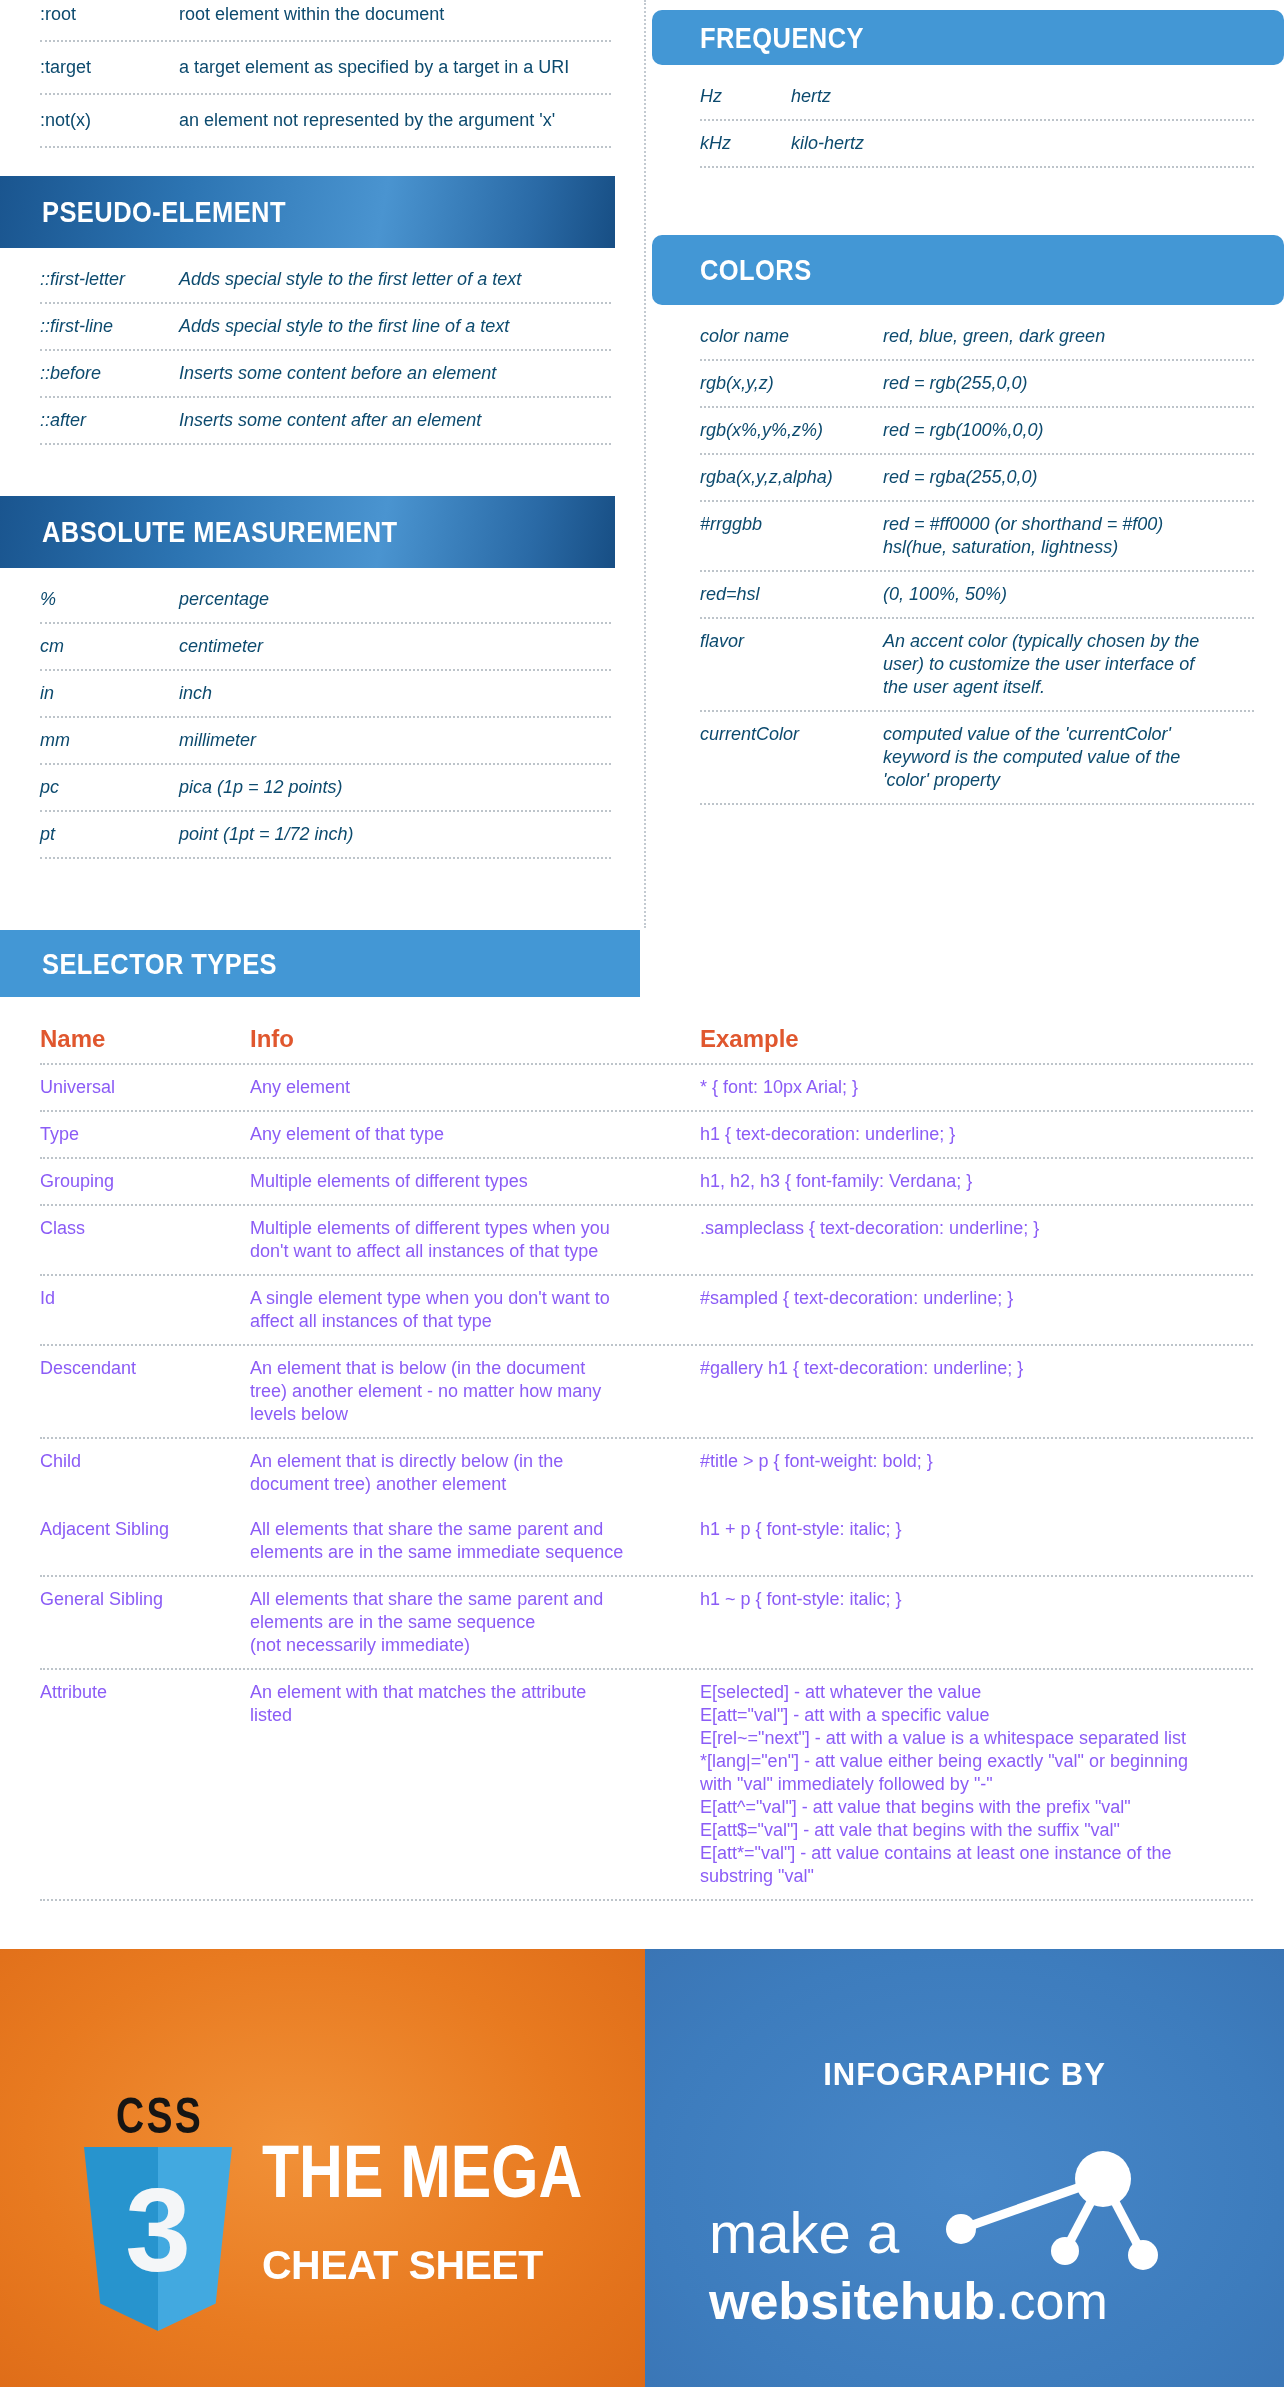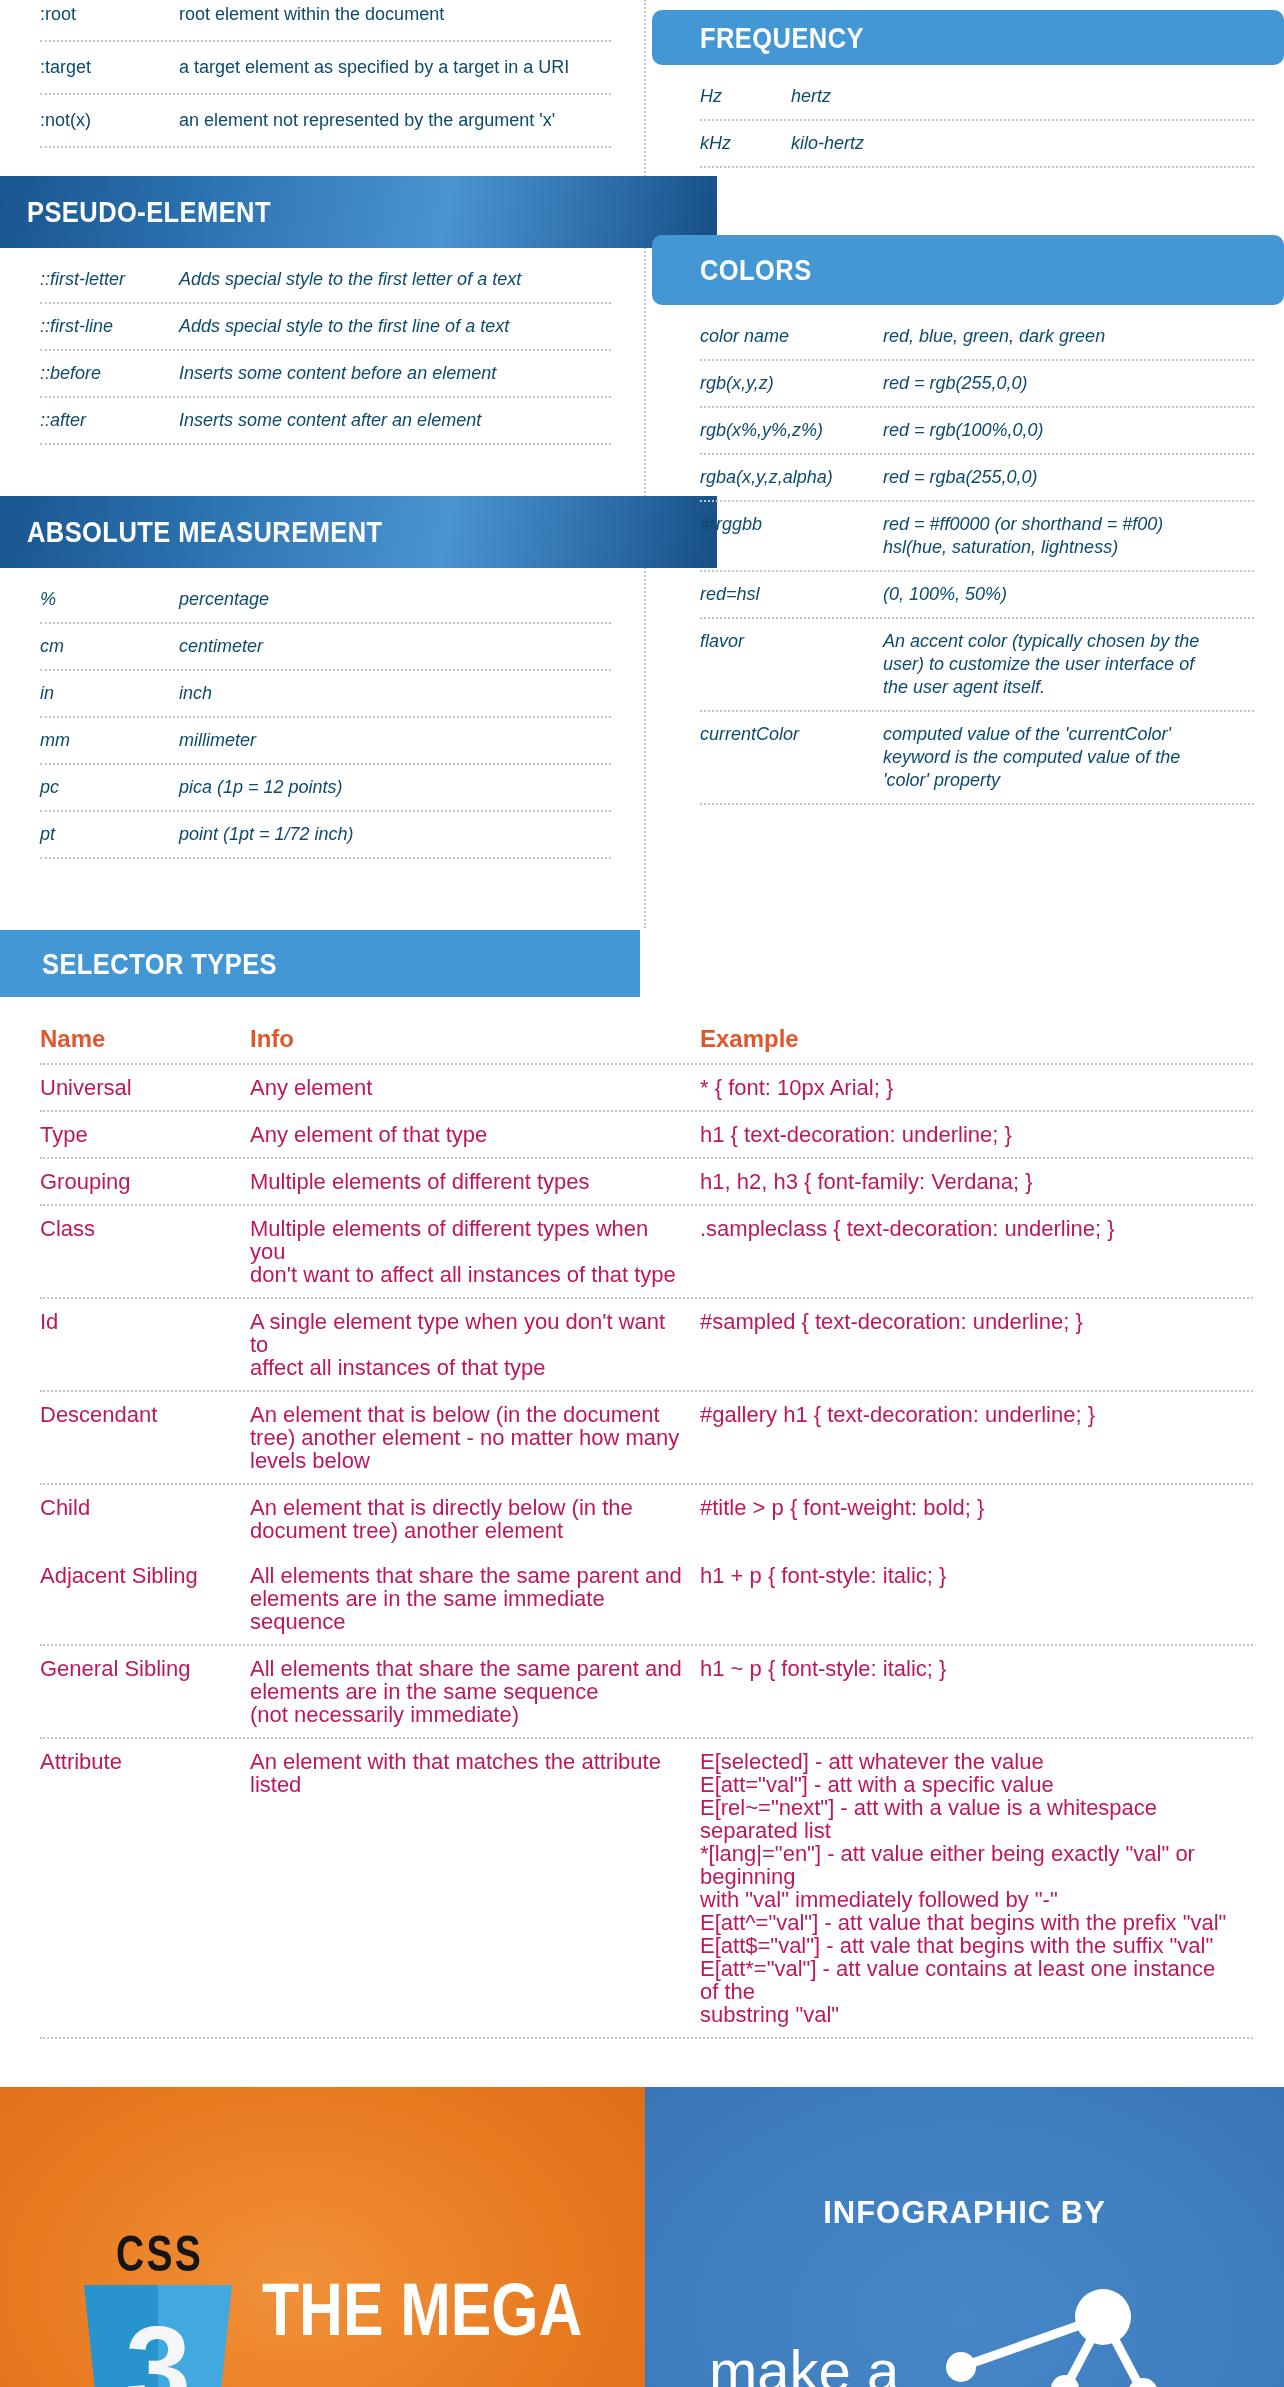--- a/index.html
+++ b/index.html
@@ -21,34 +21,34 @@
   .colors .kv-term { flex:0 0 183px; }
 
   .partial .kv-row { padding:14px 0; }
   .partial .kv-row:first-child { padding-top:3px; }
 
   .rows-pad { padding-top:9px;font-style:italic; }
 
   
   .banner { display:flex; align-items:center; }
   .banner h2 { color:#ffffff; font-size:30px; font-weight:700; letter-spacing:.5px; white-space:nowrap; transform:scaleX(.85); transform-origin:left center; }
-  .banner-left { width:717px; height:72px; padding-left:27px;
+  .banner-left { width:615px; height:72px; padding-left:42px;
     background:linear-gradient(100deg,#1a558f 0%,#2c74b2 30%,#4a94d0 62%,#2a6aa6 86%,#174e84 100%); }
   .banner-flat { background:#4397d5; }
   .banner-right { height:70px; padding-left:48px;border-radius:10px; }
   .banner-freq { height:55px; margin-top:10px; }
   .banner-pseudo { margin-top:28px; }
   .banner-abs { margin-top:51px; }
   .banner-colors { margin-top:67px; }
 
   
   .banner-selector { width:640px; height:67px; padding-left:42px; margin-top:2px; }
   .stable { margin:0 31px 0 40px; }
   .srow { display:grid; grid-template-columns:210px 450px 1fr; border-bottom:2px dotted #bdc4ca;
-          color:#be185d; font-size:22px; line-height:23px; padding:11px 0; }
+          color:#8b5cf6; font-size:18px; line-height:23px; padding:11px 0; }
   .srow .cell { white-space:pre-line; padding-right:14px; }
   .shead { padding:30px 0 13px 0; color:#e0572e; font-size:24px; font-weight:700; }
   .no-divider { border-bottom:none; }
 
   
   .footer { display:flex; height:445px; margin-top:48px; }
   .footer-left { position:relative; width:645px; flex:0 0 645px;
     background:radial-gradient(ellipse at 46% 44%, #f19138 0%, #e87a20 55%, #dd6a17 100%); }
   .footer-right { position:relative; flex:1;
     background:radial-gradient(ellipse at 50% 52%, #4787c8 0%, #3d7cbd 70%, #3a75b5 100%); }

